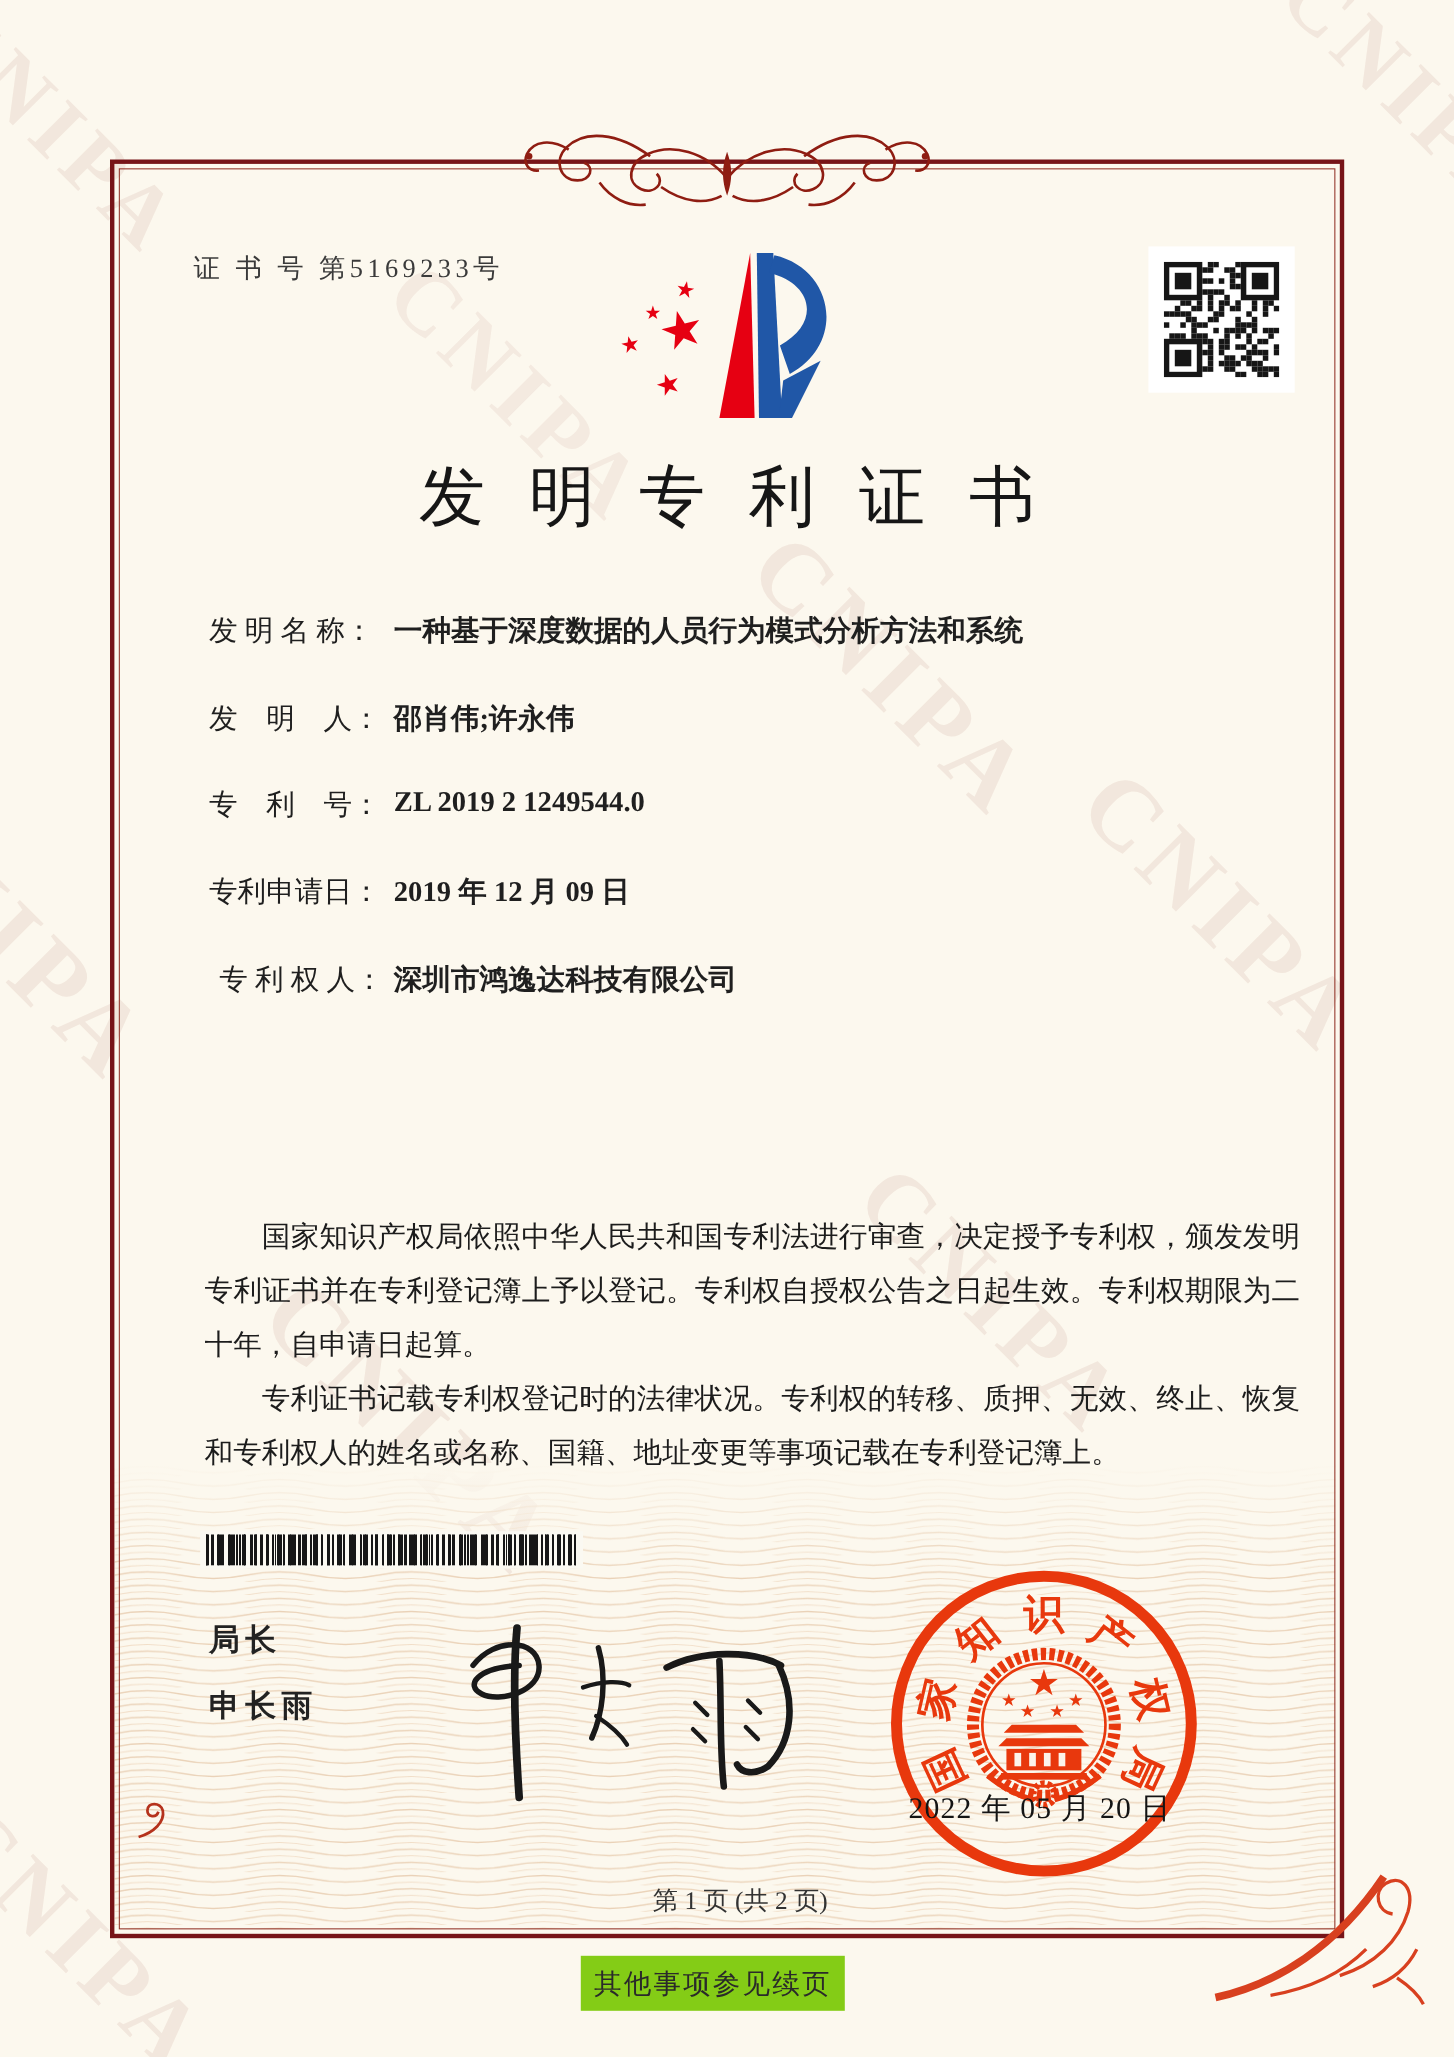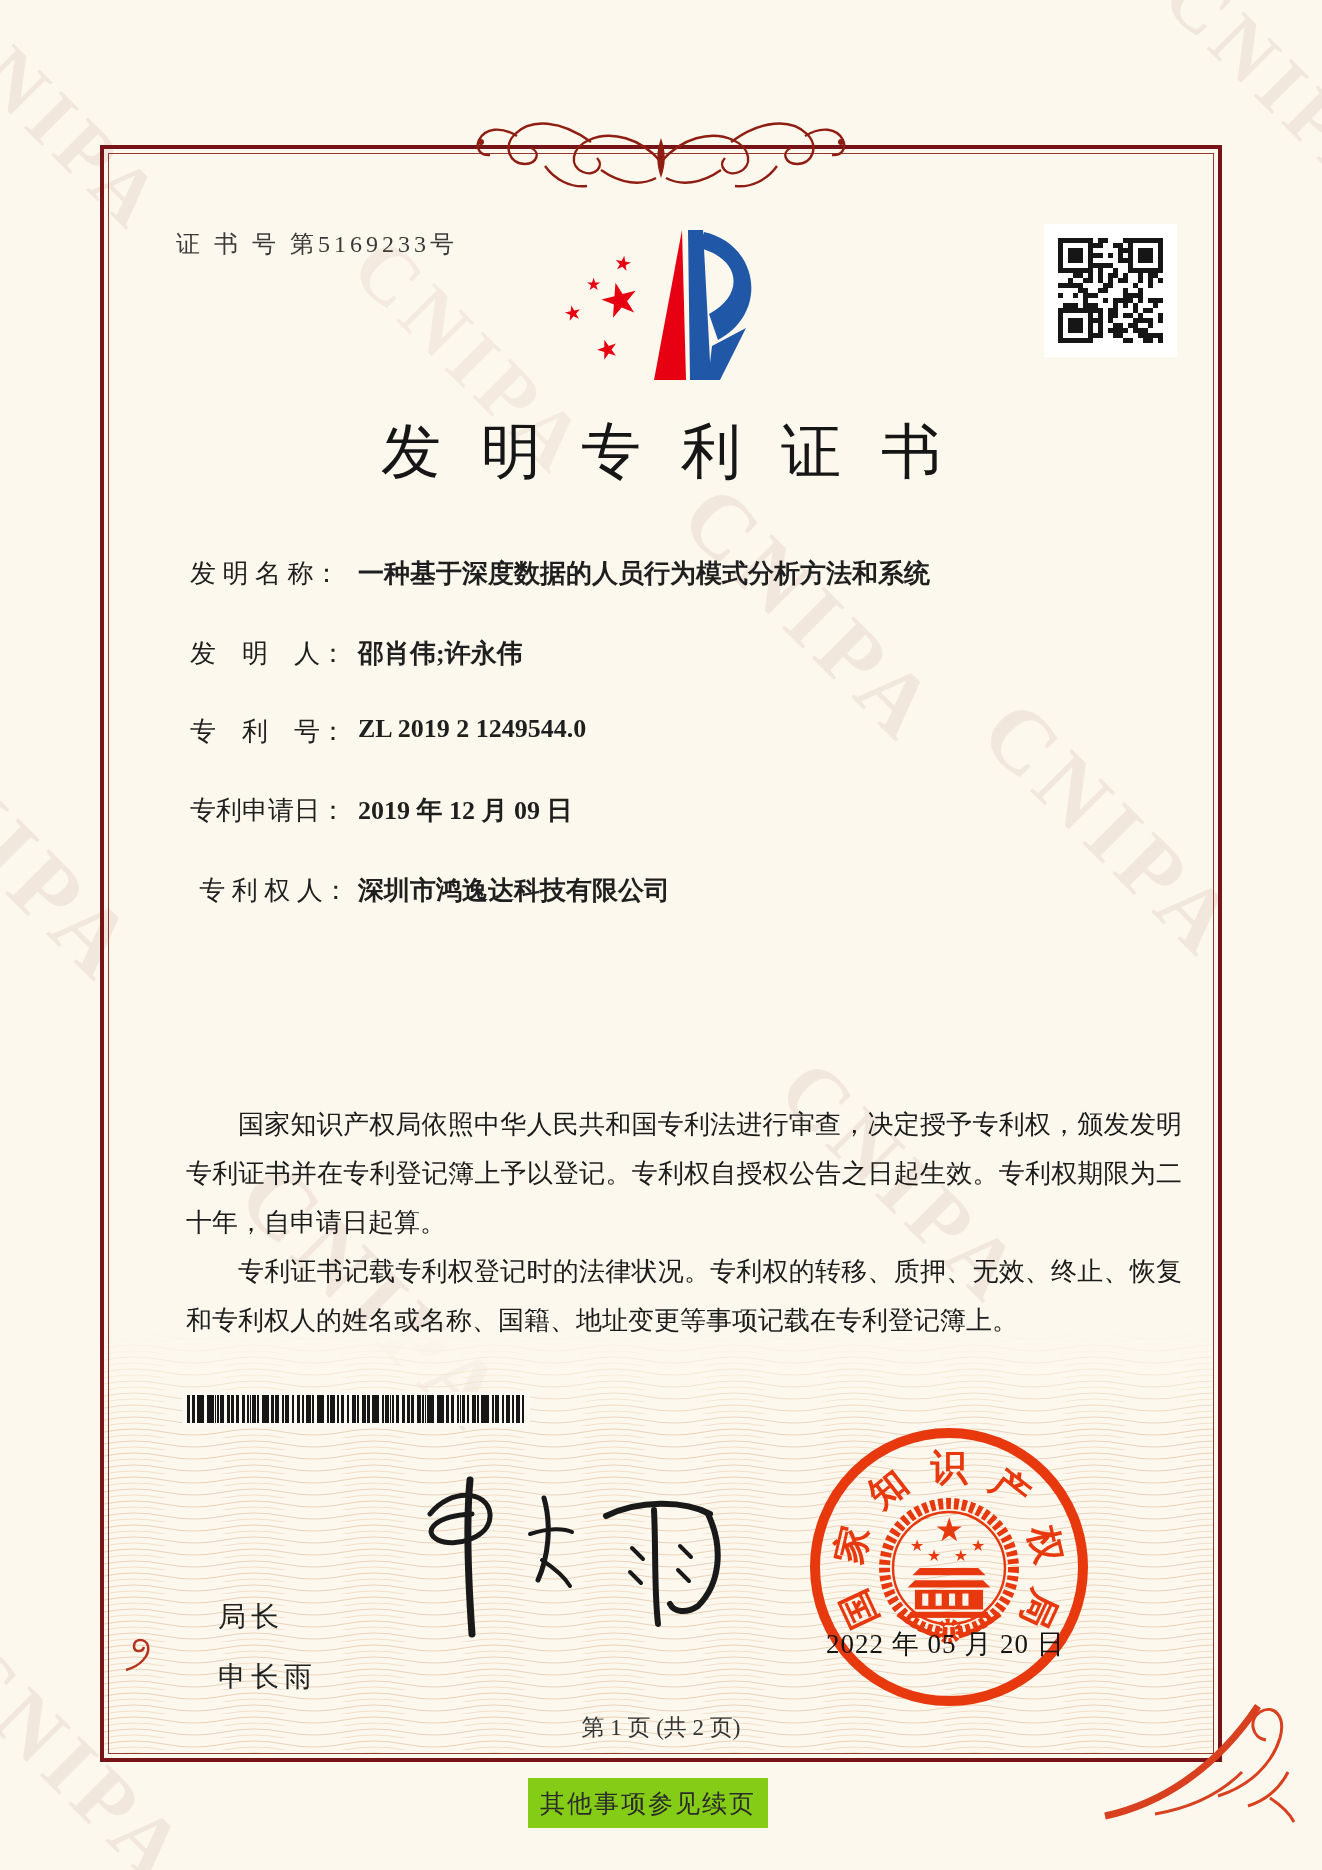--- a/index.html
+++ b/index.html
@@ -52,22 +52,22 @@
   .body-text{position:absolute;left:186px;top:1100px;width:996px;font-size:26px;
       line-height:49px;color:#1c1c1c;text-align:justify;}
   .body-text p{margin:0;text-indent:2em;}
 
   .barcode-box{position:absolute;left:182px;top:1392px;background:#fbf9f2;padding:3px 5px;}
   .barcode{width:338px;height:28px;background:
       repeating-linear-gradient(90deg,#161616 0 2px,rgba(0,0,0,0) 2px 5px),
       repeating-linear-gradient(90deg,#161616 0 3px,rgba(0,0,0,0) 3px 11px),
       repeating-linear-gradient(90deg,#161616 0 1px,rgba(0,0,0,0) 1px 7px);}
 
-  .director{position:absolute;left:190px;top:1598px;font-family:"Liberation Sans","DejaVu Sans",sans-serif;
-      font-size:28px;color:#222;letter-spacing:5px;font-weight:normal;margin-left:28px;}
+  .director{position:absolute;left:190px;top:1472px;font-family:"Liberation Sans","DejaVu Sans",sans-serif;
+      font-size:28px;color:#222;letter-spacing:5px;font-weight:bold;}
   .director div{margin-bottom:22px;}
   .sig{position:absolute;left:392px;top:1462px;}
 
   
   .seal{position:absolute;left:810px;top:1428px;width:278px;height:278px;z-index:5;}
   .seal-ring{position:absolute;left:0;top:0;width:258px;height:258px;border:10px solid #e8380d;
       border-radius:50%;}
   .seal-char{position:absolute;left:50%;top:50%;width:46px;height:46px;margin:-23px 0 0 -23px;
       display:flex;align-items:center;justify-content:center;font-size:37px;font-weight:bold;
       color:#e8380d;}
@@ -76,21 +76,21 @@
   .sc2{transform:rotate(-38deg)  translateY(-99px);}
   .sc3{transform:rotate(0deg)    translateY(-99px);}
   .sc4{transform:rotate(38deg)   translateY(-99px);}
   .sc5{transform:rotate(77deg)   translateY(-99px);}
   .sc6{transform:rotate(115deg)  translateY(-99px);}
   .seal-emblem{position:absolute;left:56px;top:44px;}
   .seal-date{position:absolute;left:16px;top:198px;font-size:27px;color:#141414;
       white-space:nowrap;letter-spacing:1px;}
 
   .page-num{position:absolute;left:100px;top:1712px;width:1122px;text-align:center;
-      font-size:23px;color:#333;}
+      font-size:23px;color:#333;padding-left:12px;}
   .note-box{position:absolute;left:528px;top:1778px;width:240px;height:50px;background:#84cc16;
       display:flex;align-items:center;justify-content:center;font-size:25px;color:#2a2a2a;
       letter-spacing:2px;z-index:5;}
 </style>
 </head>
 <body>
 
 <div class="page">
 
   <span class="wm" style="left:-20px;top:-18px;font-size:80px;">CNIPA</span>

